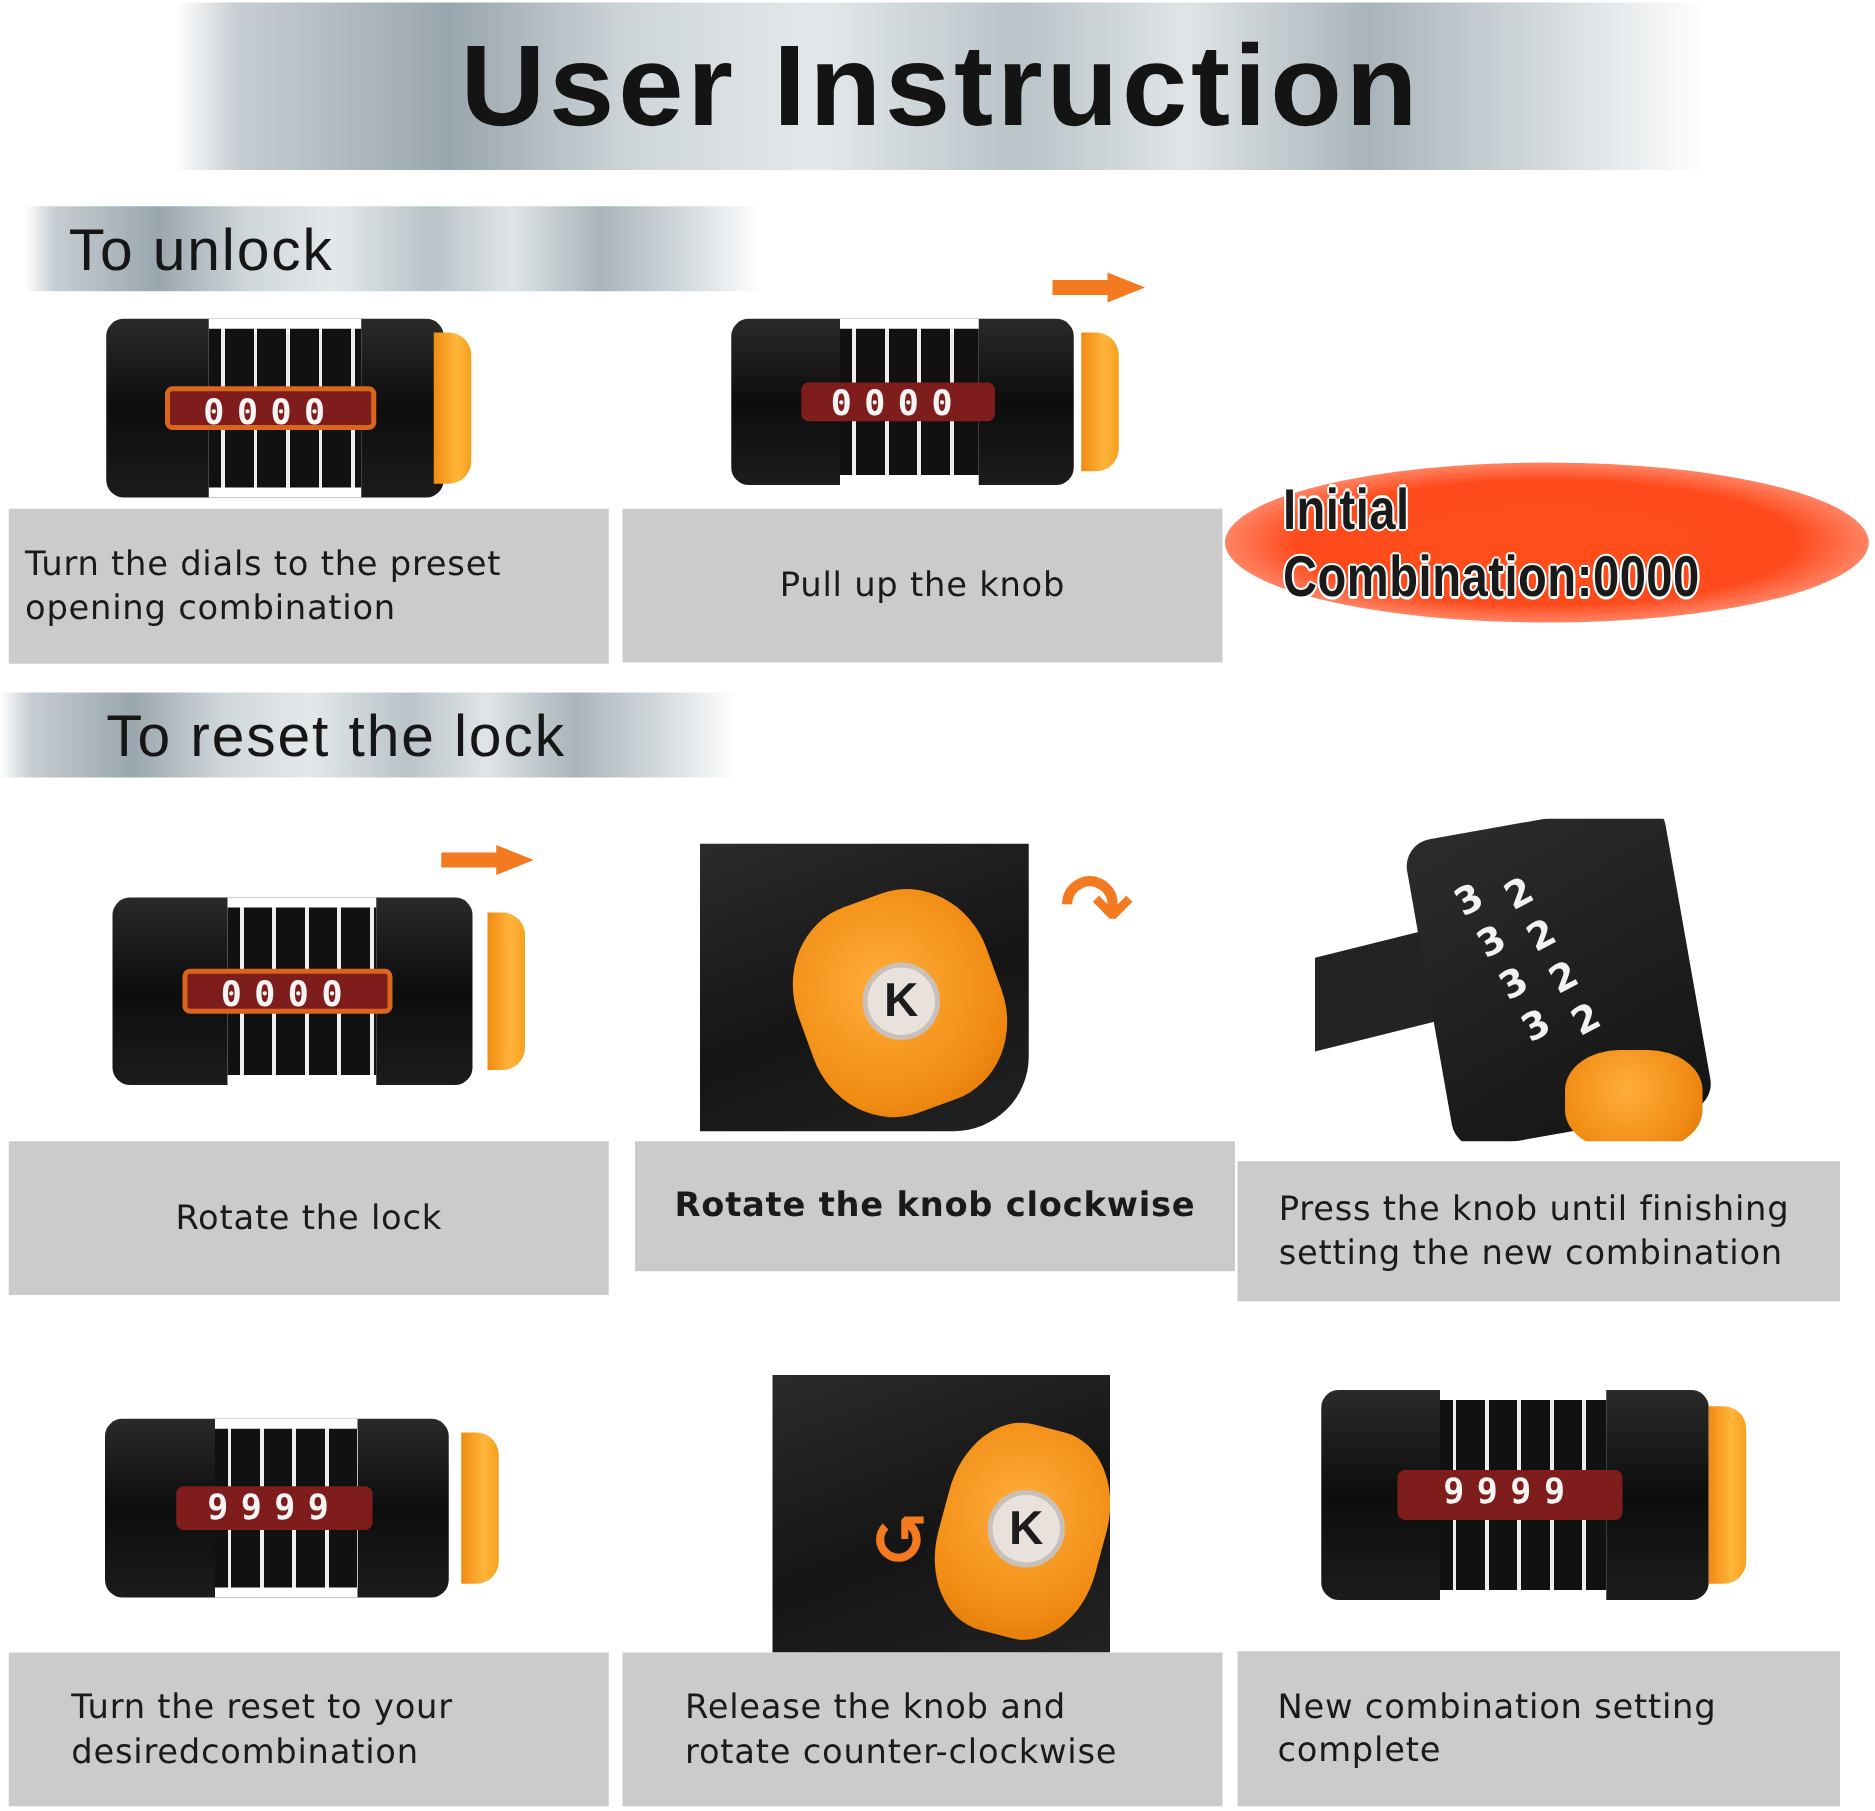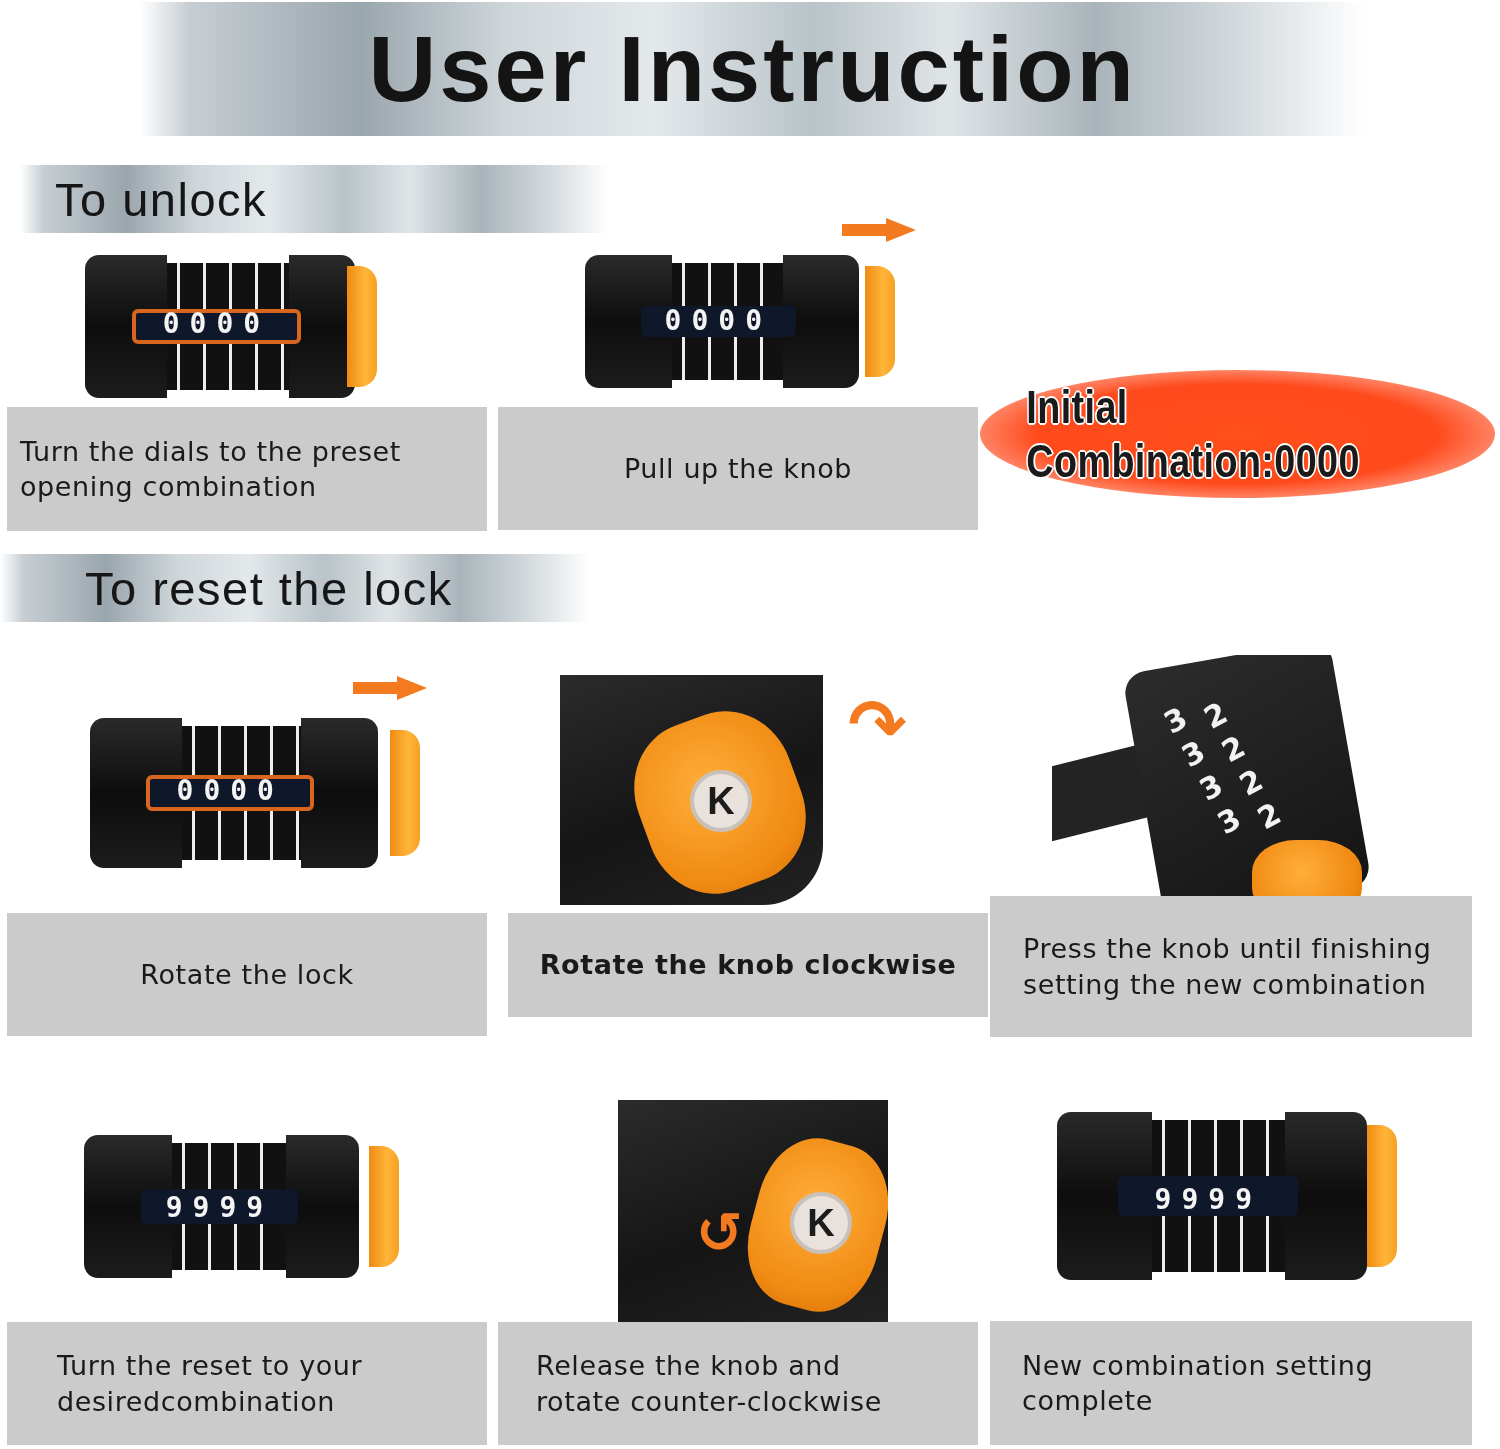--- a/index.html
+++ b/index.html
@@ -39,21 +39,21 @@
   }
   .lock .neck {
     position: absolute; left: 28%; right: 30%; top: 0; bottom: 0; background: #fff;
   }
   .lock .neck-fill {
     position: absolute; left: 28%; right: 30%; top: 8px; bottom: 8px;
     background: repeating-linear-gradient(90deg, #111 0 10px, #eee 10px 13px, #111 13px 26px);
   }
   .lock .window {
     position: absolute; left: 18%; right: 28%; top: 38%; height: 24%;
-    background: #0f172a; border-radius: 6px; display: flex; align-items: flex-end; justify-content: center;
+    background: #7f1d1d; border-radius: 6px; display: flex; align-items: flex-start; justify-content: center;
   }
   .lock .window.hl { border: 4px solid #d8661e; }
   .lock .digits {
     font-family: "DejaVu Sans Mono", monospace; font-weight: 700; font-size: 28px;
     color: #f4f4f4; letter-spacing: 10px;
   }
   .lock .knob {
     position: absolute; right: 0; top: 8%; bottom: 8%; width: 30px;
     background: linear-gradient(90deg, #f08a12, #ffb53a 60%, #f5a020);
     border-radius: 0 18px 18px 0;
@@ -171,21 +171,21 @@
   <span>Rotate the knob clockwise</span>
 </div>
 
 <div class="photo" style="left:1052px; top:655px; width:330px; height:258px;">
   <div style="position:absolute; left:0; top:95px; width:130px; height:75px; background:#232323; transform:skewY(-14deg);"></div>
   <div style="position:absolute; left:90px; top:0; width:210px; height:250px; background:linear-gradient(160deg,#2c2c2c,#141414); border-radius:22px; transform:rotate(-10deg);"></div>
   <div class="dial-col" style="left:140px; top:40px;">3<br>3<br>3<br>3</div>
   <div class="dial-col" style="left:180px; top:35px;">2<br>2<br>2<br>2</div>
   <div class="orange-knob" style="left:200px; top:185px; width:110px; height:80px;"></div>
 </div>
-<div class="caption left" style="left:990px; top:896px; width:482px; height:141px; padding-left:33px;">
+<div class="caption left" style="left:990px; top:929px; width:482px; height:112px; padding-left:33px;">
   <span>Press the knob until finishing
 setting the new combination</span>
 </div>
 
 <div class="lock" style="left:84px; top:1135px; width:315px; height:143px;">
   <div class="body" style="right:40px;"></div>
   <div class="neck" style="right:36%;"></div>
   <div class="neck-fill" style="right:36%;"></div>
   <div class="window" style="right:32%;">
       <span class="digits">9999</span>
@@ -195,21 +195,21 @@
 <div class="caption left" style="left:7px; top:1322px; width:480px; height:123px; padding-left:50px;">
   <span>Turn the reset to your
 desiredcombination</span>
 </div>
 
 <div class="photo dark" style="left:618px; top:1100px; width:270px; height:222px;">
   <div class="orange-knob" style="left:135px; top:40px; width:130px; height:170px; transform:rotate(15deg);"></div>
   <div class="k-badge" style="left:172px; top:92px;">K</div>
   <div class="rot-arrow" style="left:78px; top:105px; font-size:56px;">↺</div>
 </div>
-<div class="caption left" style="left:498px; top:1322px; width:480px; height:123px; padding-left:38px;">
+<div class="caption left" style="left:498px; top:1322px; width:480px; height:123px; padding-left:50px;">
   <span>Release the knob and
 rotate counter-clockwise</span>
 </div>
 
 <div class="lock" style="left:1057px; top:1112px; width:340px; height:168px;">
   <div class="body" style="right:30px;"></div>
   <div class="neck" style="right:33%;"></div>
   <div class="neck-fill" style="right:33%;"></div>
   <div class="window" style="right:29%;">
       <span class="digits">9999</span>

